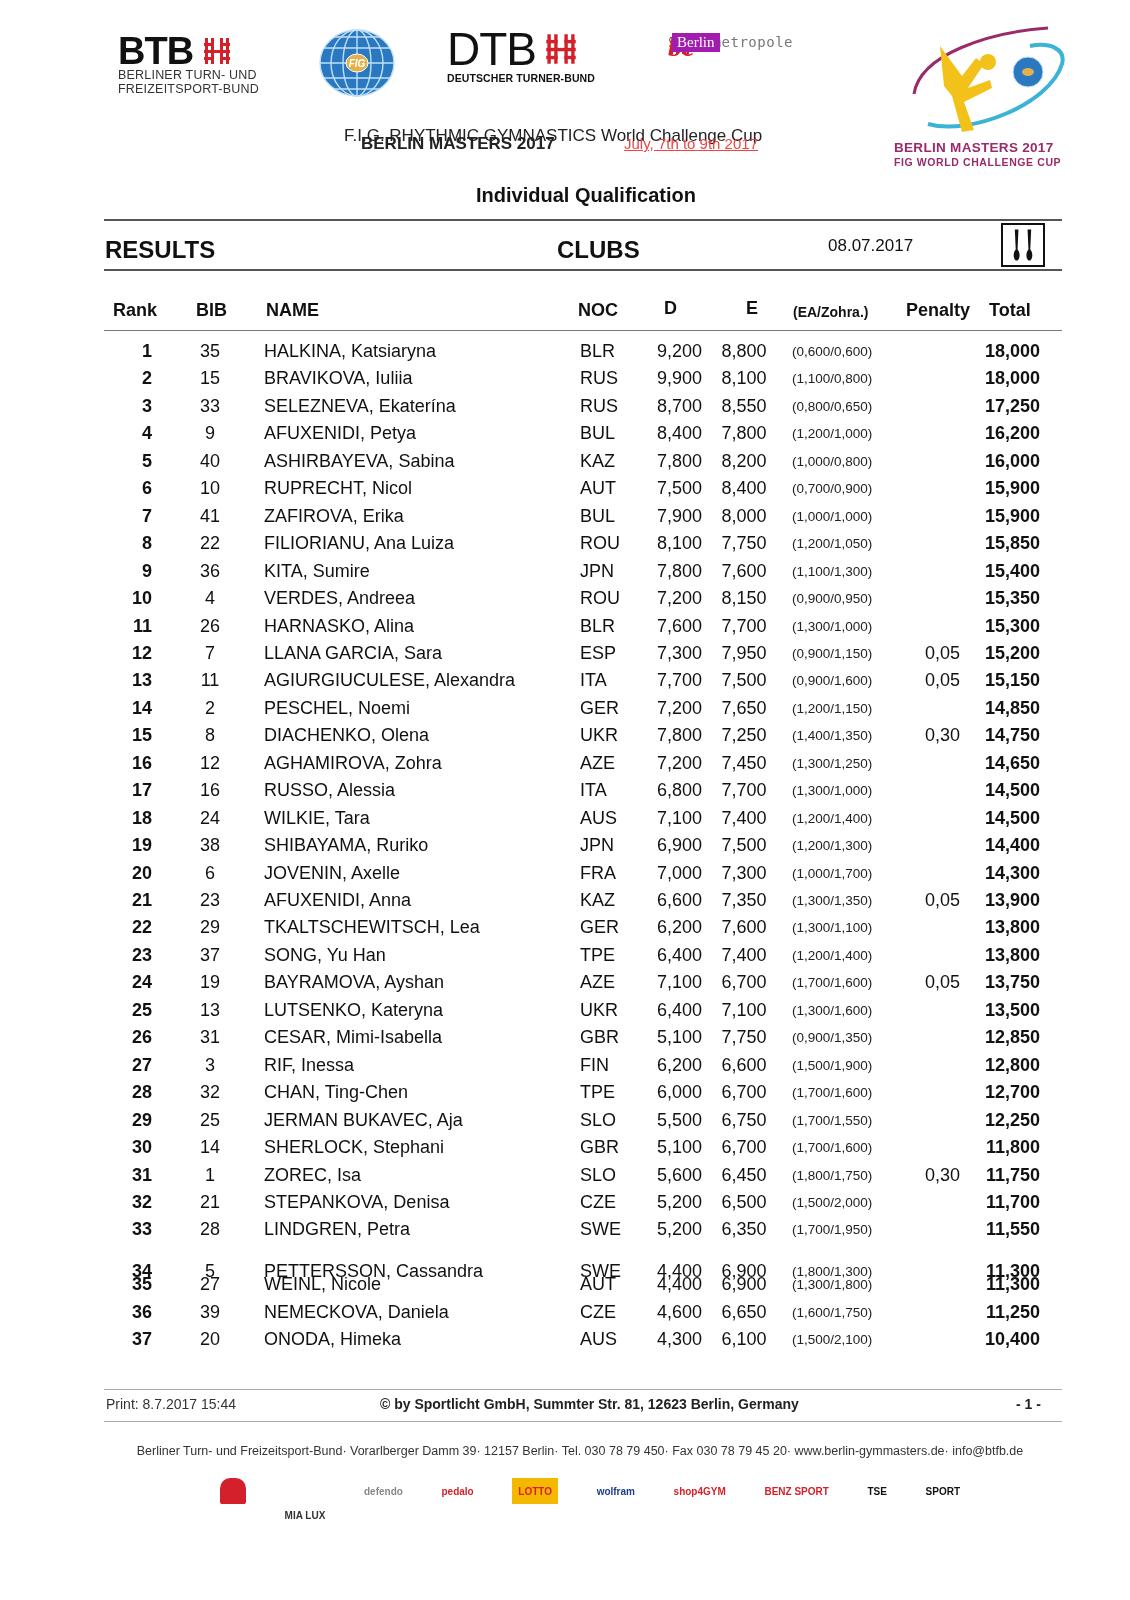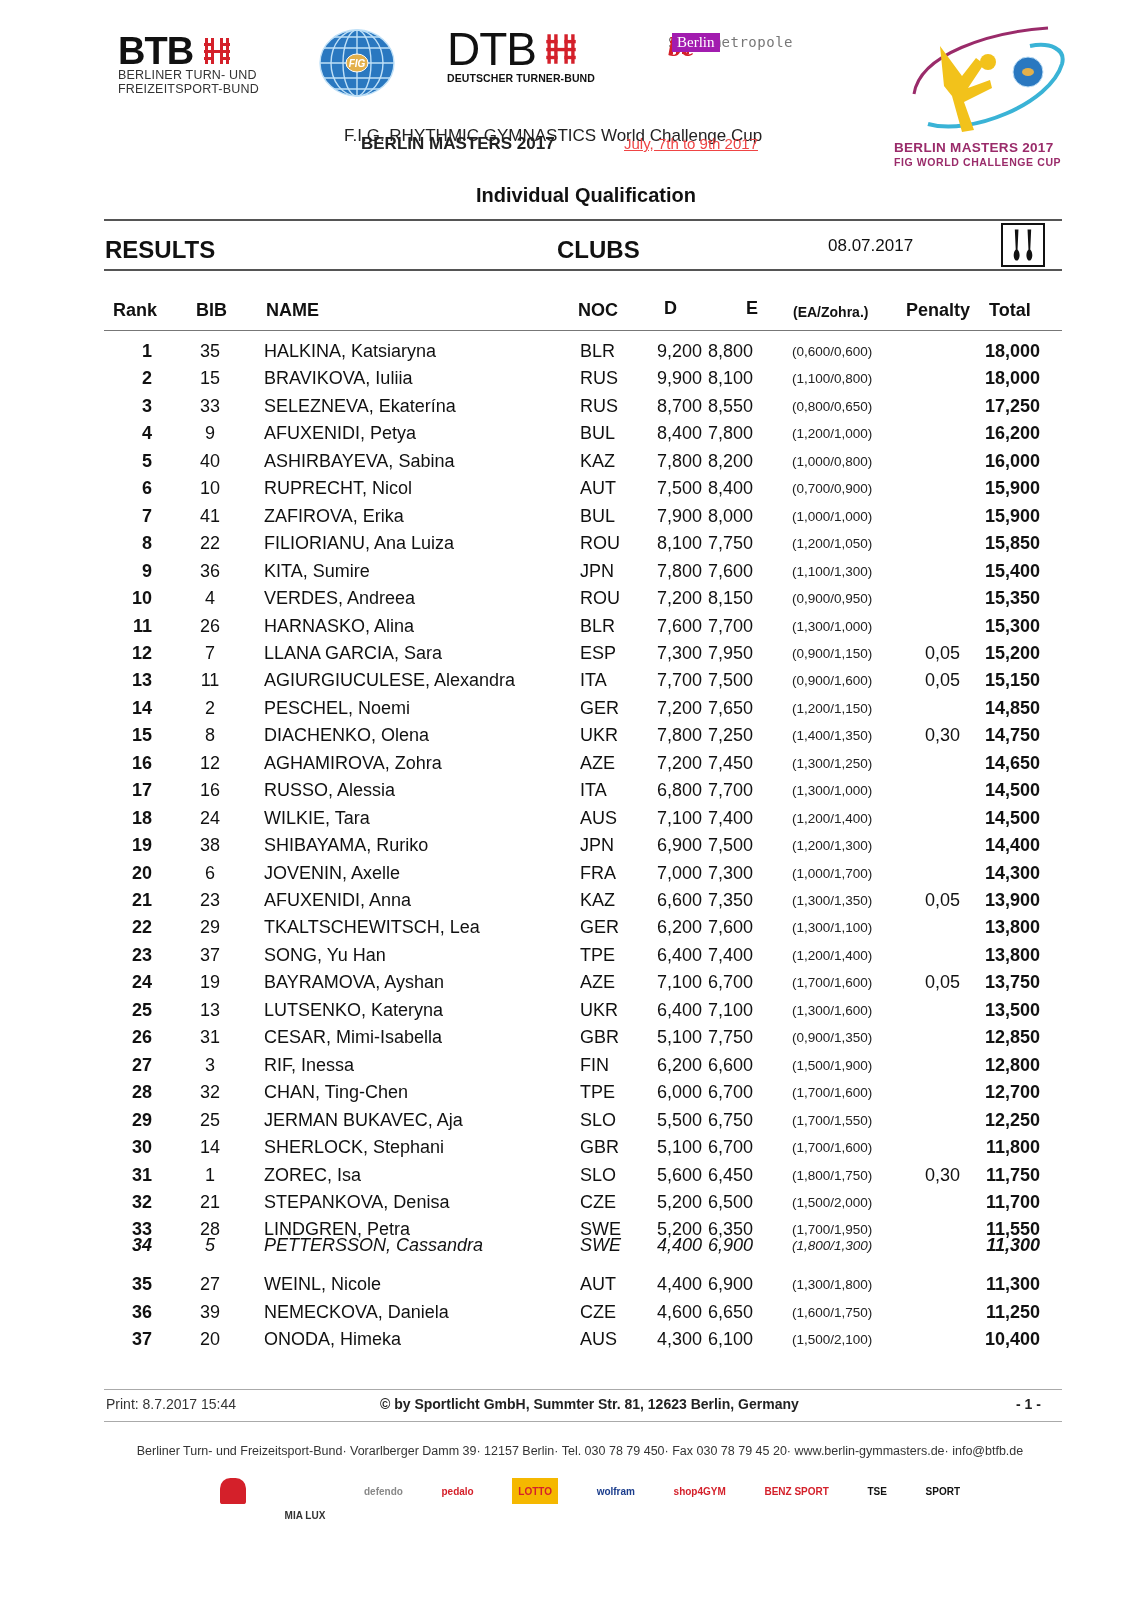--- a/index.html
+++ b/index.html
@@ -47,21 +47,21 @@
   .th { position: absolute; top: 300px; font-size: 18px; font-weight: bold; white-space: nowrap; }
   .th.small { font-size: 14px; top: 304px; }
   .rows { position: absolute; left: 0; top: 338px; width: 1130px; }
   .row { position: absolute; left: 0; width: 1130px; height: 27.5px; font-size: 18px; }
   .row span { position: absolute; top: 3px; white-space: nowrap; }
   .c-rank { width: 48px; left: 104px; text-align: right; font-weight: bold; }
   .c-bib  { width: 40px; left: 190px; text-align: center; }
   .c-name { left: 264px; }
   .c-noc  { left: 580px; }
   .c-d    { width: 72px; left: 630px; text-align: right; }
-  .c-e    { width: 72px; left: 708px; text-align: left; }
+  .c-e    { width: 72px; left: 708px; text-align: center; }
   .c-ded  { left: 792px; font-size: 13.5px; top: 6px !important; color: #222; }
   .c-pen  { width: 60px; left: 900px; text-align: right; }
   .c-tot  { width: 80px; left: 960px; text-align: right; font-weight: bold; }
 
   
   .print { position: absolute; left: 106px; top: 1396px; font-size: 14px; color: #333; }
   .copyright { position: absolute; left: 380px; top: 1396px; font-size: 14px; font-weight: bold; color: #222; }
   .pageno { position: absolute; left: 1016px; top: 1396px; font-size: 14px; font-weight: bold; color: #222; }
   .address { position: absolute; left: 0; width: 1160px; top: 1444px; text-align: center; font-size: 12.5px; color: #333; white-space: nowrap; }
   .sponsors { position: absolute; left: 220px; top: 1474px; width: 740px; height: 34px; display: flex; justify-content: space-between; align-items: center; }
@@ -544,21 +544,21 @@
       <span class="c-rank">33</span>
       <span class="c-bib">28</span>
       <span class="c-name">LINDGREN, Petra</span>
       <span class="c-noc">SWE</span>
       <span class="c-d">5,200</span>
       <span class="c-e">6,350</span>
       <span class="c-ded">(1,700/1,950)</span>
       <span class="c-pen"></span>
       <span class="c-tot">11,550</span>
     </div>
-    <div class="row" style="top: 894px; font-style: italic;">
+    <div class="row" style="top: 920px;">
       <span class="c-rank">34</span>
       <span class="c-bib">5</span>
       <span class="c-name">PETTERSSON, Cassandra</span>
       <span class="c-noc">SWE</span>
       <span class="c-d">4,400</span>
       <span class="c-e">6,900</span>
       <span class="c-ded">(1,800/1,300)</span>
       <span class="c-pen"></span>
       <span class="c-tot">11,300</span>
     </div>

